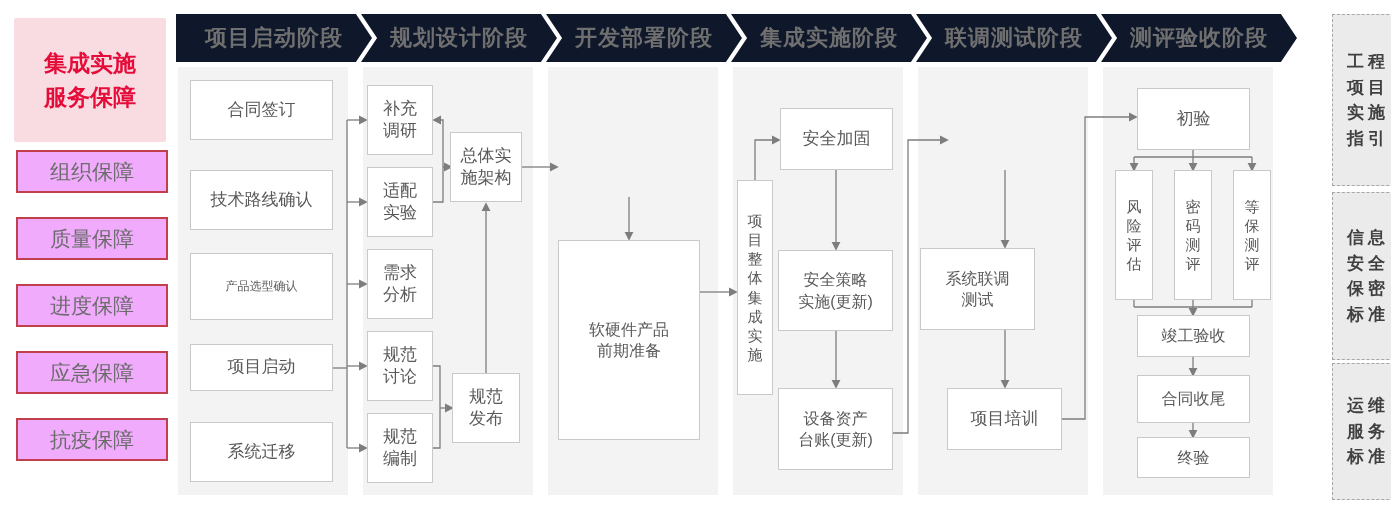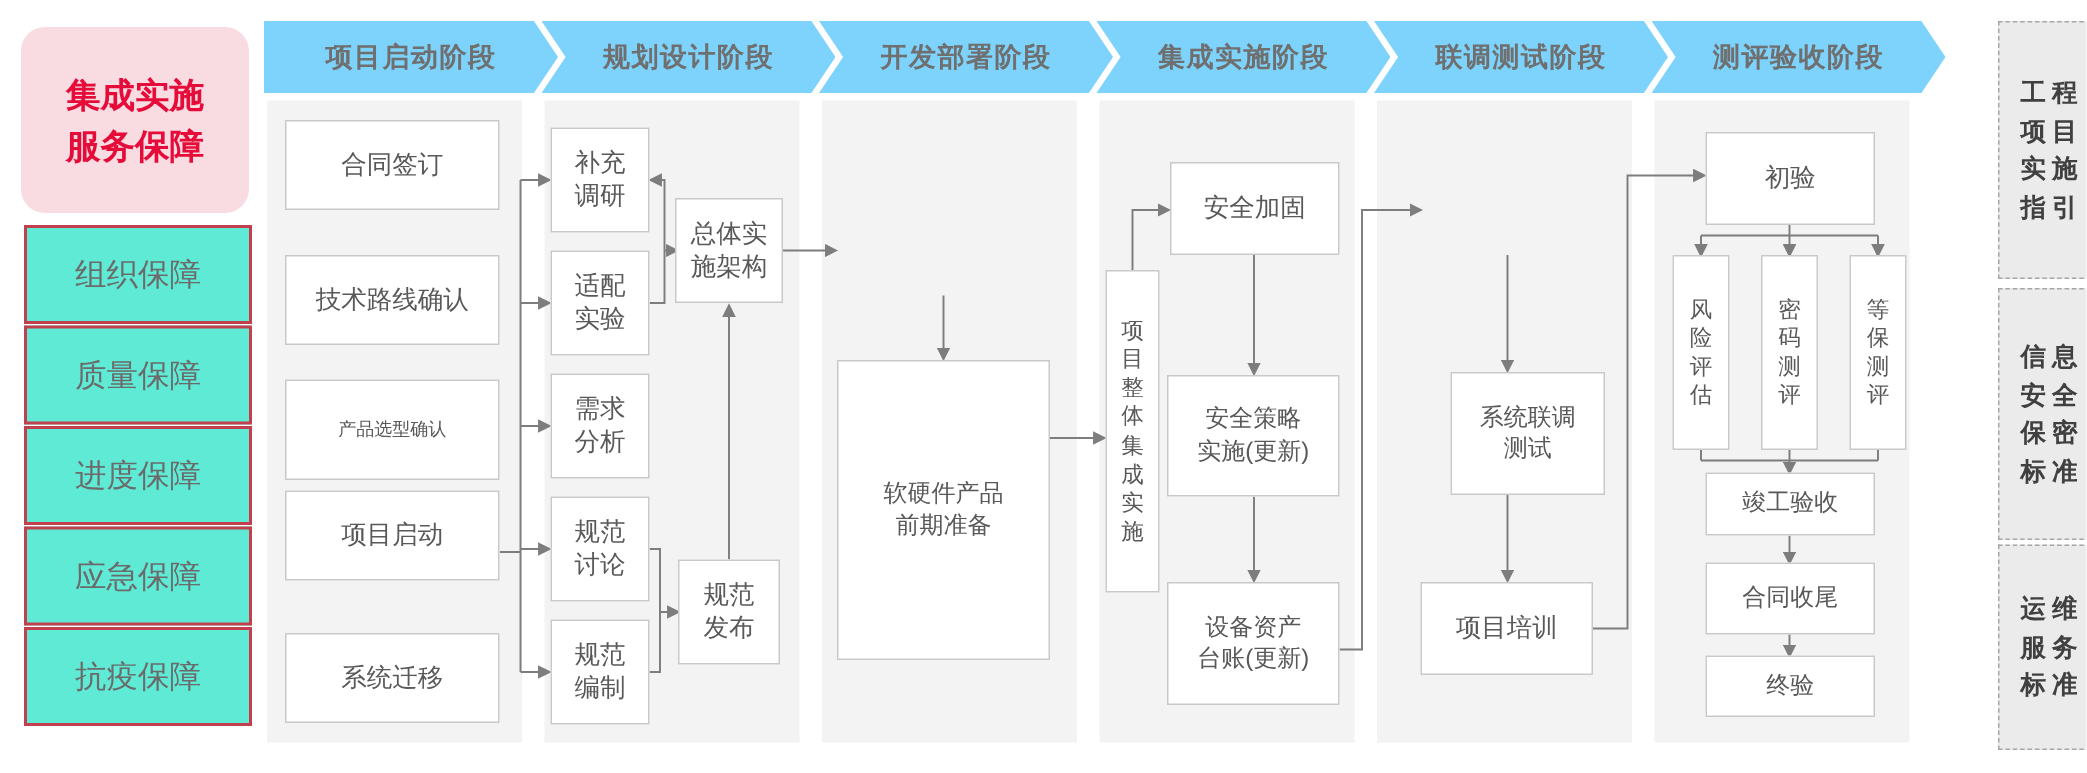--- a/index.html
+++ b/index.html
@@ -3,38 +3,38 @@
 <meta charset="utf-8">
 <style>
   html,body{margin:0;padding:0;background:#ffffff;}
   body{font-family:"Liberation Sans","DejaVu Sans",sans-serif;}
   .stage{position:relative;width:1391px;height:515px;background:#ffffff;overflow:hidden;}
 
   
   .panel{position:absolute;top:67px;width:170px;height:428px;background:#f3f3f3;z-index:1;}
 
   
-  .phase-header{position:absolute;top:14px;width:196px;height:48px;background:#7dd3fc;
+  .phase-header{position:absolute;top:14px;width:196px;height:48px;background:#0f172a;
     display:flex;align-items:center;justify-content:center;
-    color:#6f6f6f;font-size:18px;font-weight:bold;letter-spacing:1px;z-index:2;
+    color:#6f6f6f;font-size:22px;font-weight:bold;letter-spacing:1px;z-index:2;
     clip-path:polygon(0 0,91.8% 0,100% 50%,91.8% 100%,0 100%,8.2% 50%);}
   .phase-header.first{clip-path:polygon(0 0,91.8% 0,100% 50%,91.8% 100%,0 100%);}
 
   
   .node{position:absolute;background:#ffffff;border:1px solid #c9c9c9;color:#595959;
     display:flex;align-items:center;justify-content:center;text-align:center;
     font-size:16px;line-height:1.32;white-space:pre-line;z-index:4;box-sizing:border-box;}
   .node.big{font-size:16px;}
   .node.vtext{font-size:15px;line-height:1.28;letter-spacing:0;}
 
   
   .side-title{position:absolute;left:14px;top:18px;width:152px;height:124px;background:#f9dce2;
-    border-radius:16px;display:flex;align-items:center;justify-content:center;text-align:center;
+    border-radius:2px;display:flex;align-items:center;justify-content:center;text-align:center;
     color:#e60c39;font-size:23px;font-weight:bold;line-height:1.5;white-space:pre-line;z-index:4;}
-  .side-item{position:absolute;left:16px;width:152px;height:66px;background:#5eead4;
+  .side-item{position:absolute;left:16px;width:152px;height:43px;background:#f0abfc;
     border:2px solid #c2404d;display:flex;align-items:center;justify-content:center;
     color:#6b6b6b;font-size:21px;z-index:4;box-sizing:border-box;}
 
   
   .ref-box{position:absolute;left:1304px;width:72px;background:#ebebeb;border:1px dashed #a6a6a6;
     display:flex;align-items:center;justify-content:center;text-align:center;
     color:#404040;font-size:17px;font-weight:bold;line-height:1.5;letter-spacing:4px;
     white-space:pre-line;z-index:4;box-sizing:border-box;margin-left:28px;}
 
   svg.connectors{position:absolute;left:0;top:0;z-index:3;pointer-events:none;}
@@ -118,21 +118,21 @@
 服务保障</div>
   <div class="side-item" style="top:150px">组织保障</div>
   <div class="side-item" style="top:217px">质量保障</div>
   <div class="side-item" style="top:284px">进度保障</div>
   <div class="side-item" style="top:351px">应急保障</div>
   <div class="side-item" style="top:418px">抗疫保障</div>
 
   <div class="node" style="left:190px;top:80px;width:143px;height:60px;font-size:17px">合同签订</div>
   <div class="node" style="left:190px;top:170px;width:143px;height:60px;font-size:17px">技术路线确认</div>
   <div class="node" style="left:190px;top:253px;width:143px;height:67px;font-size:12px">产品选型确认</div>
-  <div class="node" style="left:190px;top:327px;width:143px;height:60px;font-size:17px">项目启动</div>
+  <div class="node" style="left:190px;top:344px;width:143px;height:47px;font-size:17px">项目启动</div>
   <div class="node" style="left:190px;top:422px;width:143px;height:60px;font-size:17px">系统迁移</div>
 
   <div class="node" style="left:367px;top:85px;width:66px;height:70px;font-size:17px">补充
 调研</div>
   <div class="node" style="left:367px;top:167px;width:66px;height:70px;font-size:17px">适配
 实验</div>
   <div class="node" style="left:367px;top:249px;width:66px;height:70px;font-size:17px">需求
 分析</div>
   <div class="node" style="left:367px;top:331px;width:66px;height:70px;font-size:17px">规范
 讨论</div>
@@ -153,21 +153,21 @@
 集
 成
 实
 施</div>
   <div class="node" style="left:780px;top:108px;width:113px;height:62px;font-size:17px">安全加固</div>
   <div class="node" style="left:778px;top:250px;width:115px;height:81px">安全策略
 实施(更新)</div>
   <div class="node" style="left:778px;top:388px;width:115px;height:82px">设备资产
 台账(更新)</div>
 
-  <div class="node" style="left:967px;top:248px;width:103px;height:82px">系统联调
+  <div class="node" style="left:920px;top:248px;width:115px;height:82px">系统联调
 测试</div>
   <div class="node" style="left:947px;top:388px;width:115px;height:62px;font-size:17px">项目培训</div>
 
   <div class="node" style="left:1137px;top:88px;width:113px;height:62px;font-size:17px">初验</div>
   <div class="node vtext" style="left:1115px;top:170px;width:38px;height:130px">风
 险
 评
 估</div>
   <div class="node vtext" style="left:1174px;top:170px;width:38px;height:130px">密
 码

